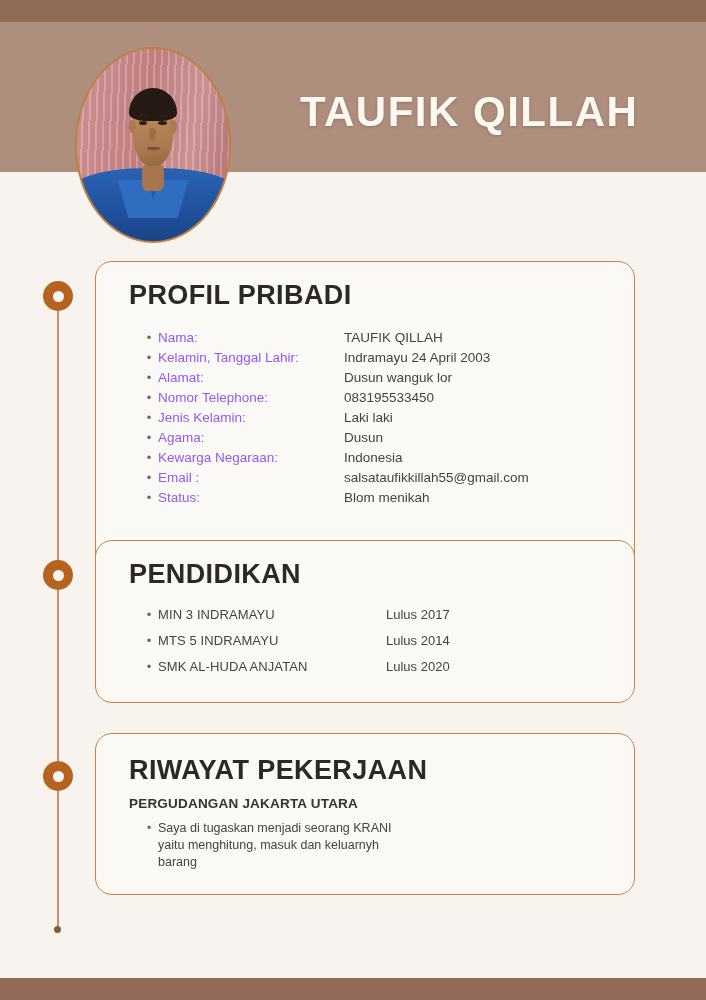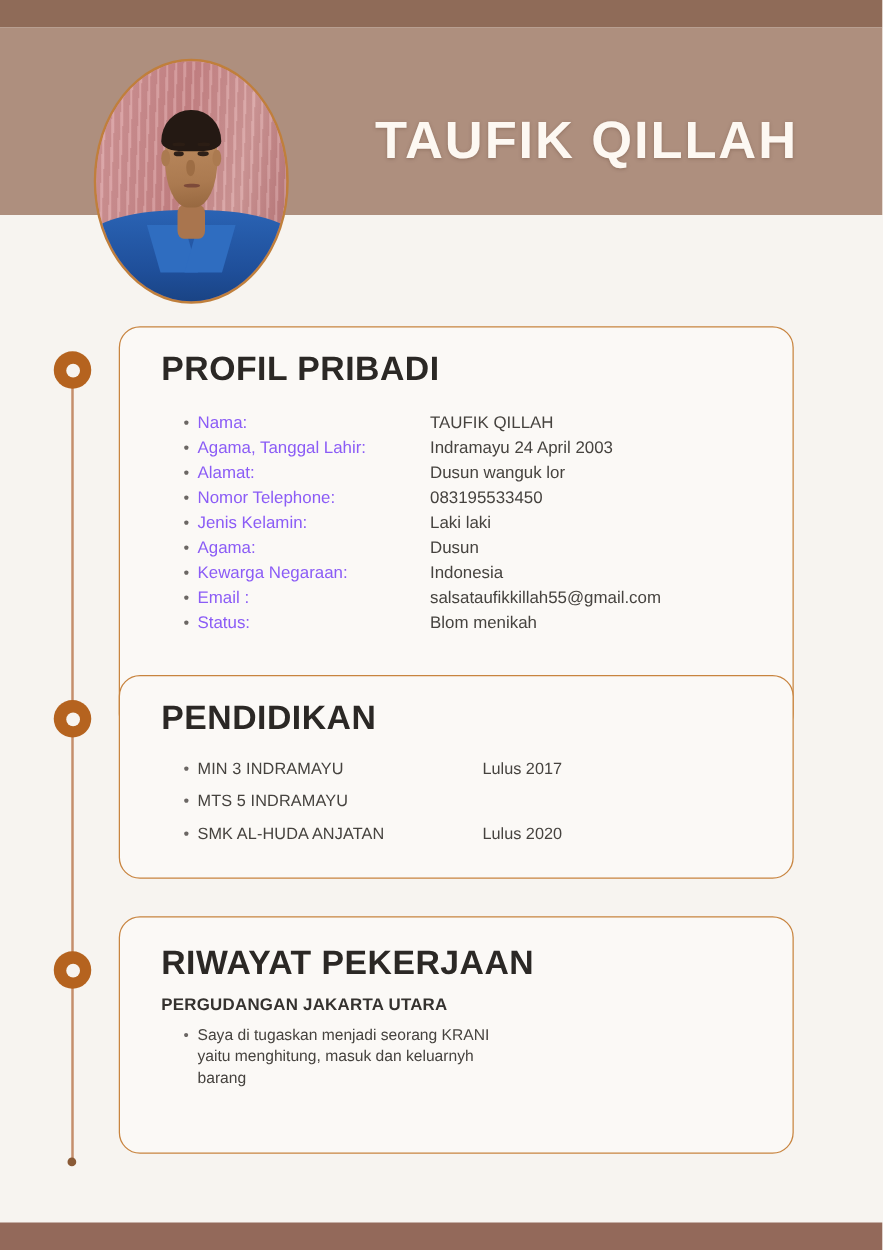--- a/index.html
+++ b/index.html
@@ -145,21 +145,21 @@
 
   
   .card {
     position:absolute; left:95px; width:540px;
     background:#fbf9f6;
     border:1.4px solid #c8843f;
     border-radius:17px;
   }
   .card.profile   { top:261px; height:327px; }
   .card.education { top:540px; height:163px; }
-  .card.work      { top:733px; height:190px; }
+  .card.work      { top:733px; height:162px; }
 
   .section-title {
     position:absolute; left:33px;
     font-size:27px; font-weight:700;
     letter-spacing:.4px; color:#2b2825;
   }
   .card.profile   .section-title { top:18px; }
   .card.education .section-title { top:18px; }
   .card.work      .section-title { top:21px; }
 
@@ -276,21 +276,21 @@
     <div class="profile-list">
 
       <div class="prow">
         <span class="bullet">•</span>
         <span class="plabel">Nama:</span>
         <span class="pvalue">TAUFIK QILLAH</span>
       </div>
 
       <div class="prow">
         <span class="bullet">•</span>
-        <span class="plabel">Agama, Tanggal Lahir:</span>
+        <span class="plabel">Kelamin, Tanggal Lahir:</span>
         <span class="pvalue">Indramayu 24 April 2003</span>
       </div>
 
       <div class="prow">
         <span class="bullet">•</span>
         <span class="plabel">Alamat:</span>
         <span class="pvalue">Dusun wanguk lor</span>
       </div>
 
       <div class="prow">
@@ -338,20 +338,21 @@
 
       <div class="erow">
         <span class="bullet">•</span>
         <span class="school">MIN 3 INDRAMAYU</span>
         <span class="year">Lulus 2017</span>
       </div>
 
       <div class="erow">
         <span class="bullet">•</span>
         <span class="school">MTS 5 INDRAMAYU</span>
+        <span class="year">Lulus 2014</span>
       </div>
 
       <div class="erow">
         <span class="bullet">•</span>
         <span class="school">SMK AL-HUDA ANJATAN</span>
         <span class="year">Lulus 2020</span>
       </div>
 
     </div>
   </div>

